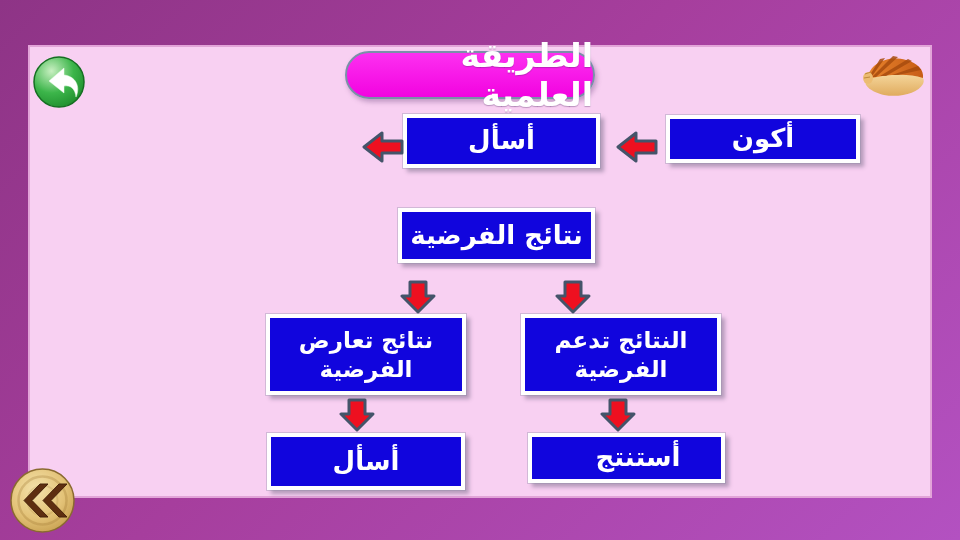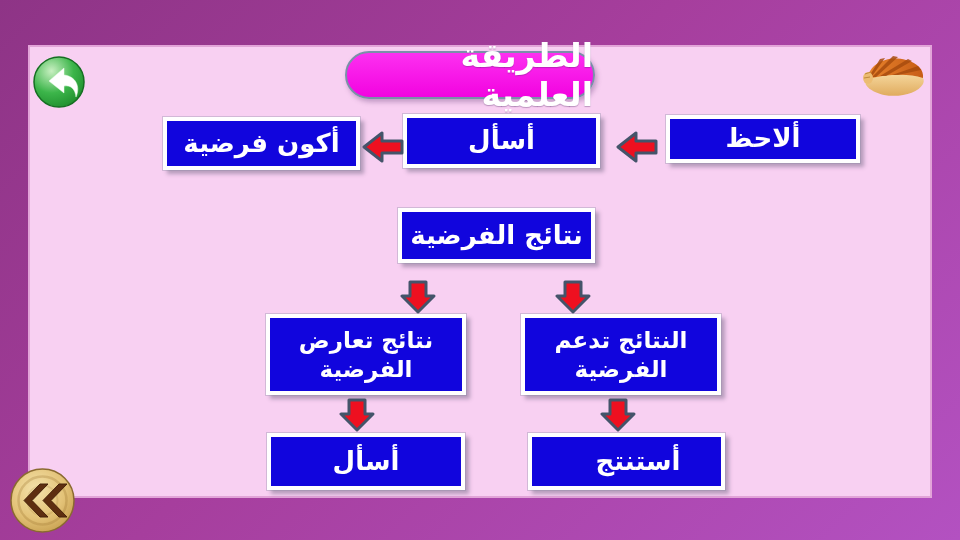--- a/index.html
+++ b/index.html
@@ -35,21 +35,21 @@
   button.round{
     position:absolute;padding:0;margin:0;border:none;background:none;cursor:pointer;line-height:0;
   }
   .n-observe   {left:666px;top:115px;width:194px;height:48px;}
   .n-ask       {left:403px;top:114px;width:197px;height:54px;}
   .n-hypoth    {left:163px;top:117px;width:197px;height:53px;}
   .n-test      {left:398px;top:208px;width:197px;height:55px;}
   .n-contra    {left:266px;top:314px;width:200px;height:81px;}
   .n-support   {left:521px;top:314px;width:200px;height:81px;}
   .n-ask2      {left:267px;top:433px;width:198px;height:57px;}
-  .n-conclude  {left:528px;top:433px;width:197px;height:57px;padding-left:23px;}
+  .n-conclude  {left:528px;top:433px;width:197px;height:50px;padding-left:23px;}
   .a-l1{left:616px;top:130px;}
   .a-l2{left:362px;top:130px;}
   .a-d1{left:399px;top:280px;}
   .a-d2{left:554px;top:280px;}
   .a-d3{left:338px;top:398px;}
   .a-d4{left:599px;top:398px;}
 </style>
 </head>
 <body>
 
@@ -89,33 +89,32 @@
     <g fill="#a84c0e" opacity="0.85">
       <path d="M8 25 L20 6 L25 5 L10 26 Z"></path>
       <path d="M12 24 L33 3 L38 4 L16 24 Z"></path>
       <path d="M20 23 L48 6 L52 8 L26 23 Z"></path>
       <path d="M32 22 L58 13 L61 17 L38 22 Z"></path>
     </g>
     <ellipse cx="8" cy="25" rx="5" ry="6" fill="#ecbc72"></ellipse>
     <path d="M5 21 L11 19 M4 25 L10 24" stroke="#c08a3e" stroke-width="1" fill="none"></path>
   </svg>
 
-  <div class="node n-observe">ألاحظ</div>
+  <div class="node n-observe">أكون</div>
 
   <svg class="icon-abs a-l1" width="42" height="34" viewBox="0 0 42 34">
     <path d="M2 17 L20 3 L20 11 L40 11 L40 23 L20 23 L20 31 Z" fill="#ee1020" stroke="#44546a" stroke-width="3" stroke-linejoin="round"></path>
   </svg>
 
   <div class="node n-ask">أسأل</div>
 
   <svg class="icon-abs a-l2" width="42" height="34" viewBox="0 0 42 34">
     <path d="M2 17 L20 3 L20 11 L40 11 L40 23 L20 23 L20 31 Z" fill="#ee1020" stroke="#44546a" stroke-width="3" stroke-linejoin="round"></path>
   </svg>
 
-  <div class="node n-hypoth">أكون فرضية</div>
 
   <div class="node n-test">نتائج الفرضية</div>
 
   <svg class="icon-abs a-d1" width="38" height="34" viewBox="0 0 38 34">
     <path d="M19 32 L3 16 L11 16 L11 2 L27 2 L27 16 L35 16 Z" fill="#ee1020" stroke="#44546a" stroke-width="3" stroke-linejoin="round"></path>
   </svg>
   <svg class="icon-abs a-d2" width="38" height="34" viewBox="0 0 38 34">
     <path d="M19 32 L3 16 L11 16 L11 2 L27 2 L27 16 L35 16 Z" fill="#ee1020" stroke="#44546a" stroke-width="3" stroke-linejoin="round"></path>
   </svg>
 

